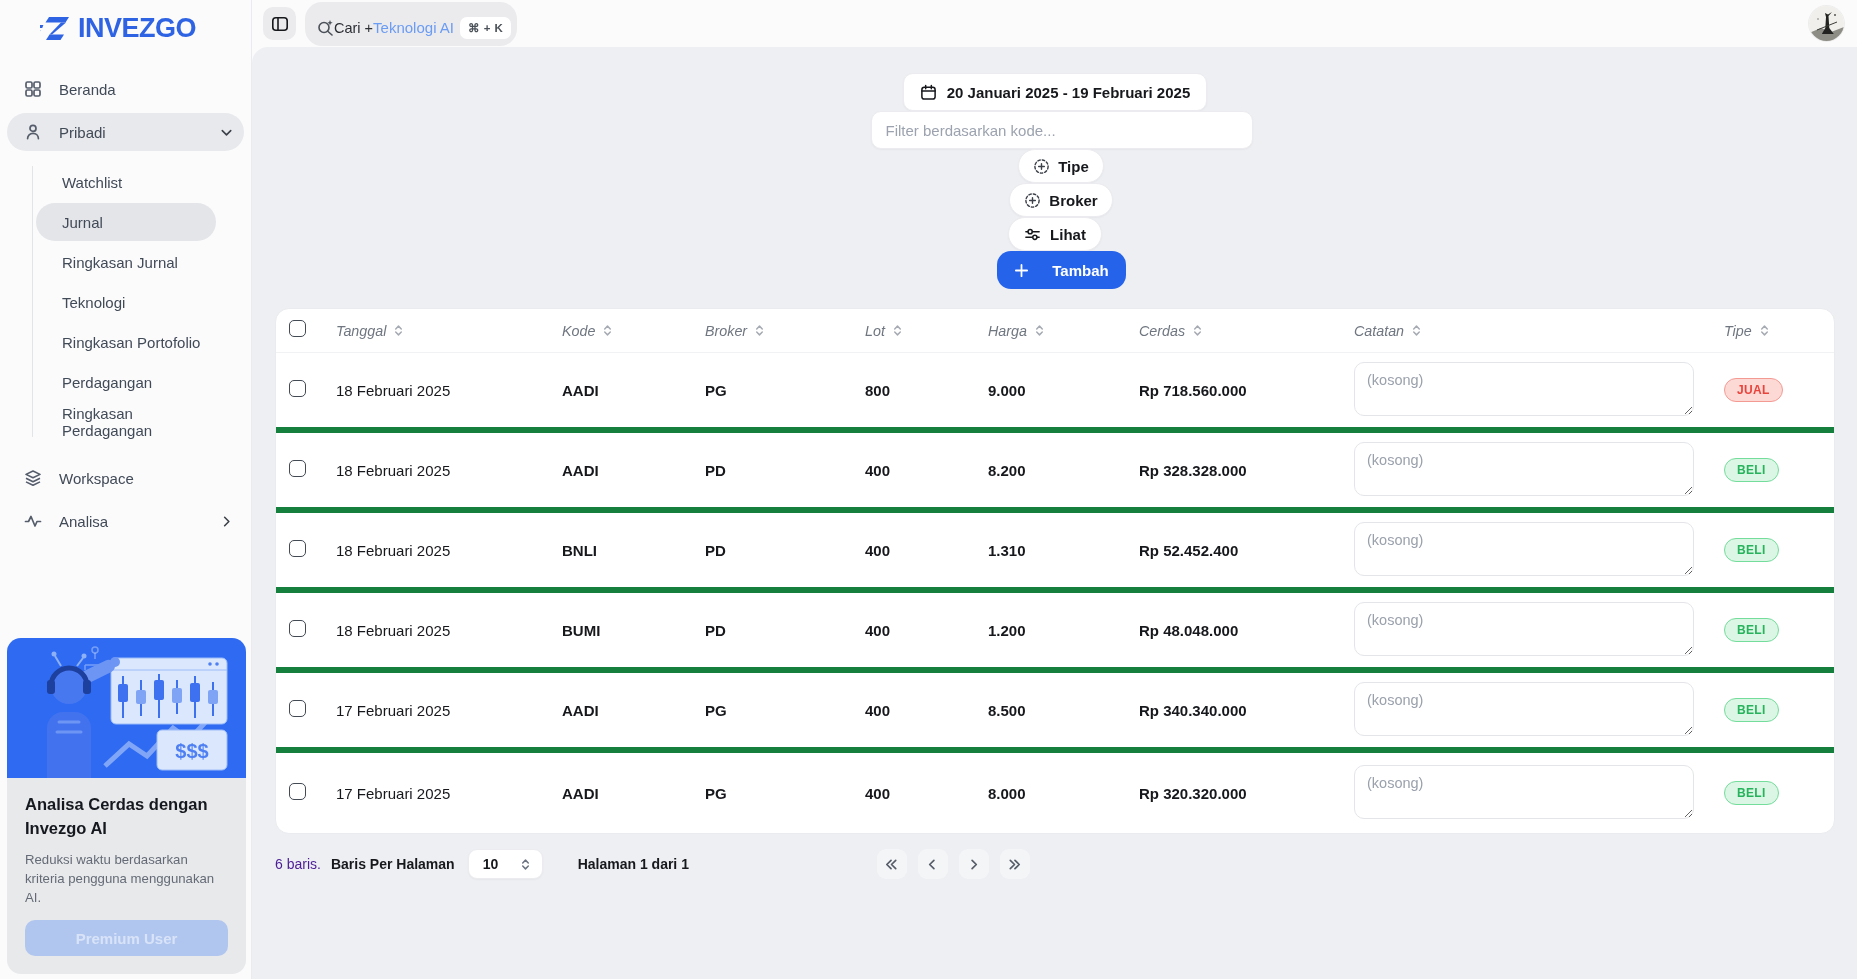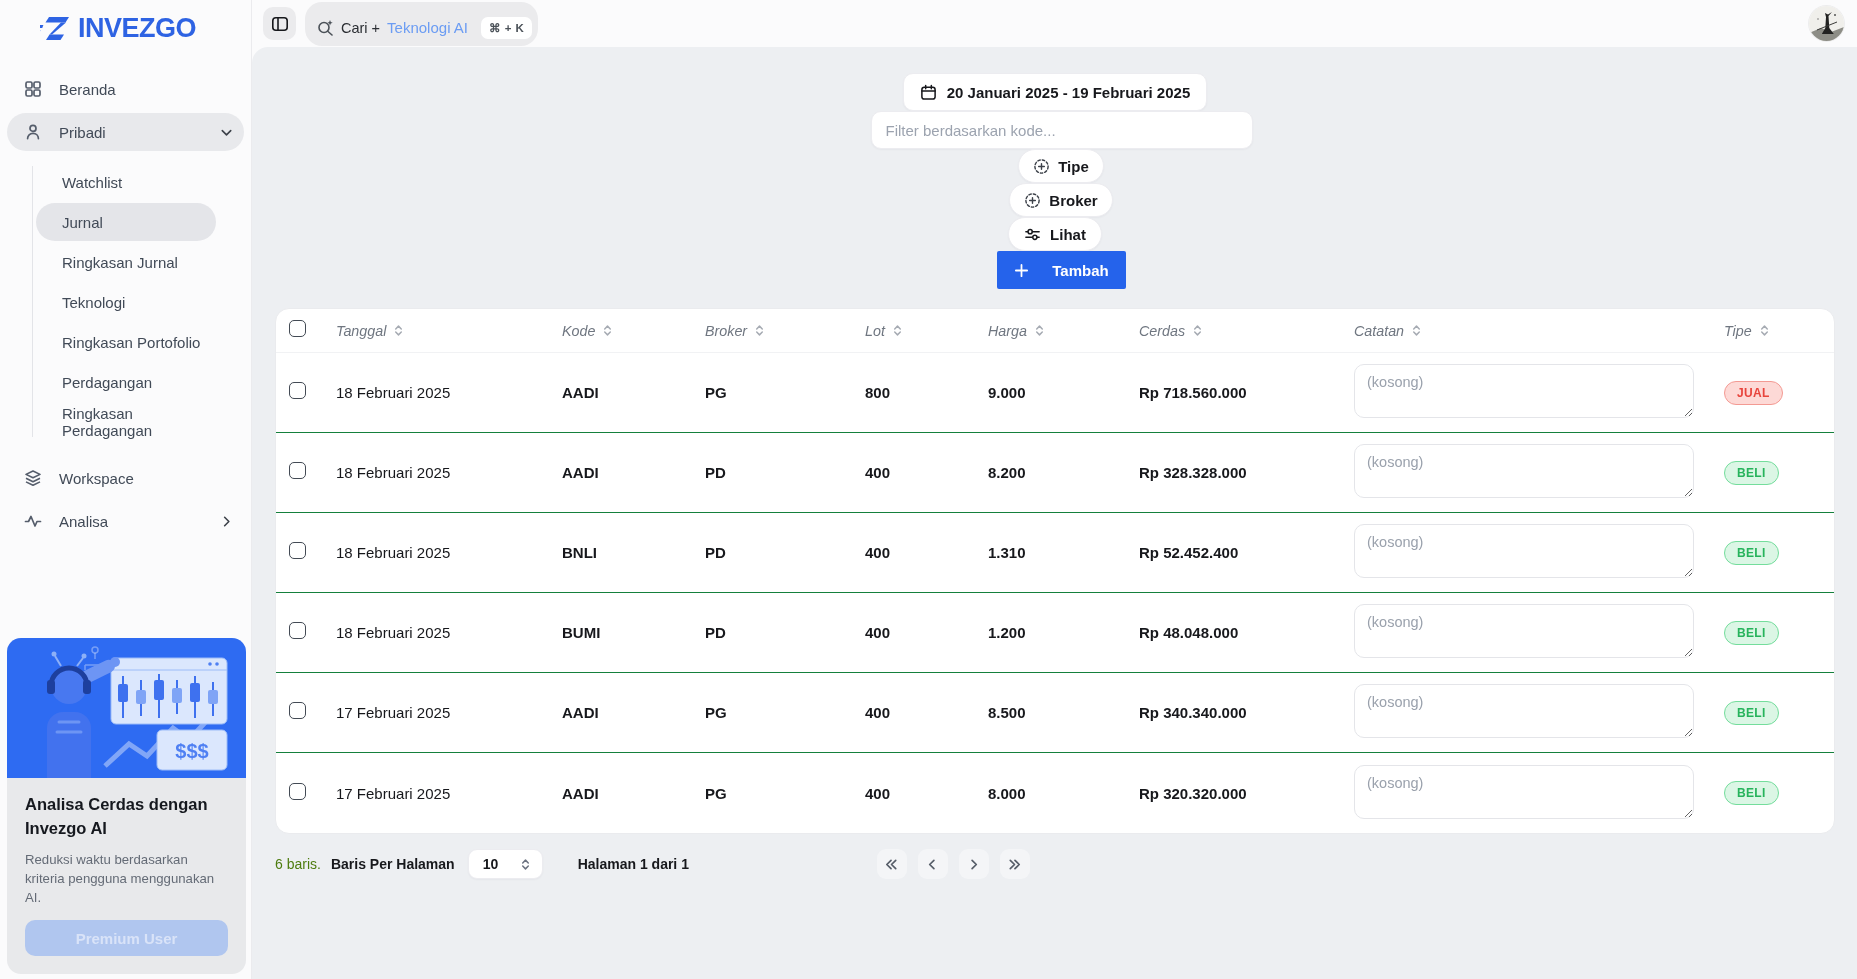--- a/index.html
+++ b/index.html
@@ -41,21 +41,21 @@
   .promo-btn { margin-top:13px; width:100%; height:36px; border:none; border-radius:10px;
     background:#b0c6ef; color:#d9e3f8; font-size:15px; font-weight:700;
     font-family:inherit; cursor:default; }
 
   
   .topbar { position:absolute; left:252px; top:0; right:0; height:47px;
     display:flex; align-items:center; gap:9px; padding:0 13px 0 11px; background:#fbfbfc; }
   .panel-toggle { width:33px; height:33px; border-radius:10px; background:#ebebed;
     border:none; display:flex; align-items:center; justify-content:center; cursor:pointer; }
   .search-pill { height:44px; border-radius:17px; background:#ebebed;
-    display:flex; align-items:center; gap:7px; padding:8px 6px 0 12px; cursor:pointer; }
+    display:flex; align-items:center; padding:8px 6px 0 12px; cursor:pointer; }
   .search-prefix { font-size:14.5px; font-weight:500; color:#2b2e33; }
   .search-hl { font-size:15px; font-weight:500; color:#6b9cf3; }
   .kbd { margin-left:6px; background:#ffffff; border-radius:7px; padding:4px 8px;
     font-size:11.5px; font-weight:600; color:#4b5158; letter-spacing:0.5px; }
   .topbar-spacer { flex:1; }
   .avatar { width:35px; height:35px; border-radius:50%; overflow:hidden; cursor:pointer;
     box-shadow:0 0 0 1px rgba(0,0,0,0.06); }
 
   
   .main { position:absolute; left:252px; top:47px; right:0; bottom:0;
@@ -65,54 +65,54 @@
   .ctl { background:#fff; border:1px solid #ececf0; box-shadow:0 1px 2px rgba(16,24,40,.04); }
   .date-btn { height:38px; border-radius:10px; display:flex; align-items:center; gap:10px;
     padding:0 16px; font-size:15px; font-weight:600; color:#17181c; cursor:pointer; }
   .filter-input { margin-left:13px; width:382px; height:38px; border-radius:10px;
     padding:0 14px; font-size:15px; font-family:inherit; color:#17181c; outline:none; }
   .filter-input::placeholder { color:#9ca3af; }
   .chip { margin-left:12px; height:34px; border-radius:17px; display:flex; align-items:center;
     gap:8px; padding:0 14px; font-size:15px; font-weight:600; color:#17181c; cursor:pointer; }
   .lihat-btn { height:34px; border-radius:17px; display:flex; align-items:center; gap:9px;
     padding:0 15px; font-size:15px; font-weight:600; color:#17181c; cursor:pointer; }
-  .tambah-btn { margin-left:13px; height:38px; border:none; border-radius:2px;
+  .tambah-btn { margin-left:13px; height:38px; border:none; border-radius:14px;
     background:#2563eb; color:#fff; display:flex; align-items:center; gap:23px;
     padding:0 17px; font-size:15px; font-weight:600; font-family:inherit; cursor:pointer; }
 
   
   .table-card { margin-top:19px; background:#fff; border:1px solid #eaebee;
     border-radius:14px; overflow:hidden; }
   .trow { display:grid;
     grid-template-columns:52px 226px 143px 160px 123px 151px 215px 370px 1fr;
     align-items:center; }
   .thead { height:44px; border-bottom:1px solid #f1f2f4;font-style:italic; }
   .hcell { display:flex; align-items:center; gap:6px; padding-left:8px;
     font-size:14.3px; font-weight:500; color:#6f7680; cursor:pointer; }
   .cb-cell { padding-left:13px; }
   .checkbox { width:17px; height:17px; border:1.6px solid #434a54; border-radius:5px;
     background:#fff; display:inline-block; cursor:pointer; }
-  .tbody-row { height:80px; border-bottom:1px solid #15803d; }
+  .tbody-row { height:80px; border-bottom:6px solid #15803d; }
   .tbody-row:last-of-type { border-bottom:none; }
   .cell { padding-left:8px; font-size:15px; color:#17181c; }
   .c-tanggal { font-weight:500; }
   .c-kode, .c-broker { font-weight:700; }
   .c-lot, .c-harga, .c-nilai { font-weight:600; }
   .catatan { width:340px; height:54px; border:1px solid #e4e5e9; border-radius:10px;
     padding:9px 12px; font-size:14.5px; font-family:inherit; color:#17181c;
     resize:both; outline:none; background:#fff; }
   .catatan::placeholder { color:#9aa1ac; }
   .badge { display:inline-block; padding:4px 12px; border-radius:999px;
     font-size:12px; font-weight:700; letter-spacing:0.3px; }
   .badge.jual { color:#e8443c; background:#fdd9d6; border:1px solid #f39a93; }
   .badge.beli { color:#27b35c; background:#dbf6e5; border:1px solid #74dd9c; }
 
   
   .tfooter { margin-top:15px; display:flex; align-items:center; font-size:14px; }
-  .rows-count { font-weight:500; color:#4d7c0f; }
+  .rows-count { font-weight:500; color:#4c1d95; }
   .perpage-label { margin-left:10px; font-weight:600; }
   .perpage-select { margin-left:13px; width:75px; height:30px; border-radius:9px;
     display:flex; align-items:center; justify-content:space-between;
     padding:0 10px 0 14px; font-weight:600; cursor:pointer; }
   .page-text { margin-left:35px; font-weight:600; }
   .pager { margin-left:188px; display:flex; gap:11px; }
   .pg-btn { width:30px; height:30px; border:none; border-radius:9px; background:#f4f5f7;
     display:flex; align-items:center; justify-content:center; cursor:pointer; }
 </style>
 </head>

